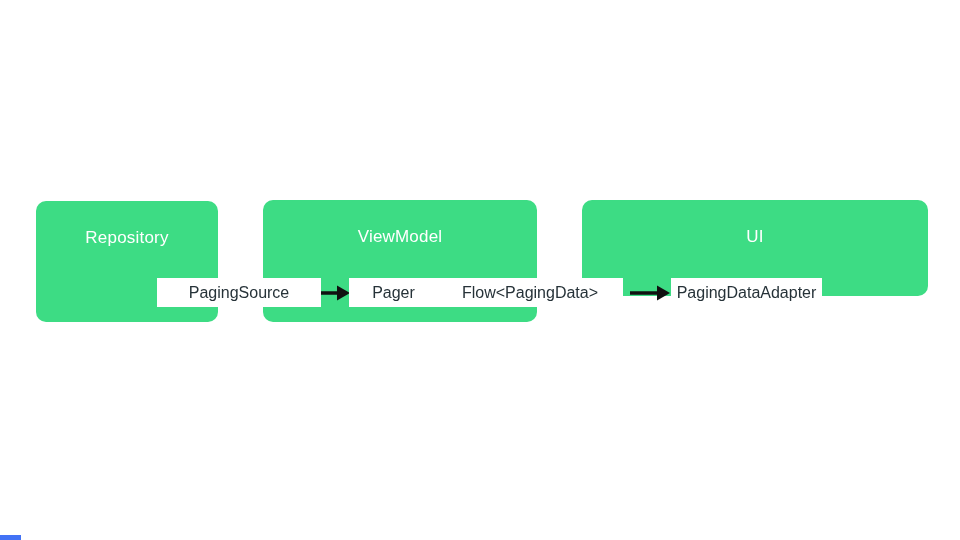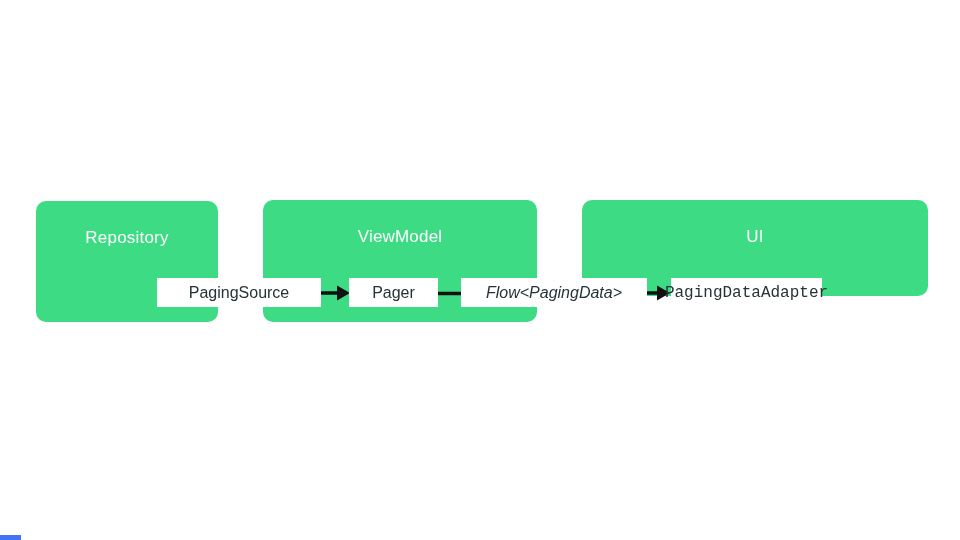--- a/index.html
+++ b/index.html
@@ -40,22 +40,22 @@
     background: #ffffff;
     color: #263238;
     font-size: 16px;
     display: flex;
     align-items: center;
     justify-content: center;
     white-space: nowrap;
   }
   #n-paging-source { left: 157px; width: 164px; }
   #n-pager         { left: 349px; width: 89px;  }
-  #n-flow          { left: 461px; width: 186px; font-style: italic; }
-  #n-adapter       { left: 671px; width: 151px; font-family: Liberation Mono, monospace; }
+  #n-flow          { left: 437px; width: 186px; }
+  #n-adapter       { left: 671px; width: 151px; }
   .blue-sliver {
     position: absolute;
     left: 0; bottom: 0;
     width: 21px; height: 5px;
     background: #4272f5;
   }
 </style>
 </head>
 <body>
 

